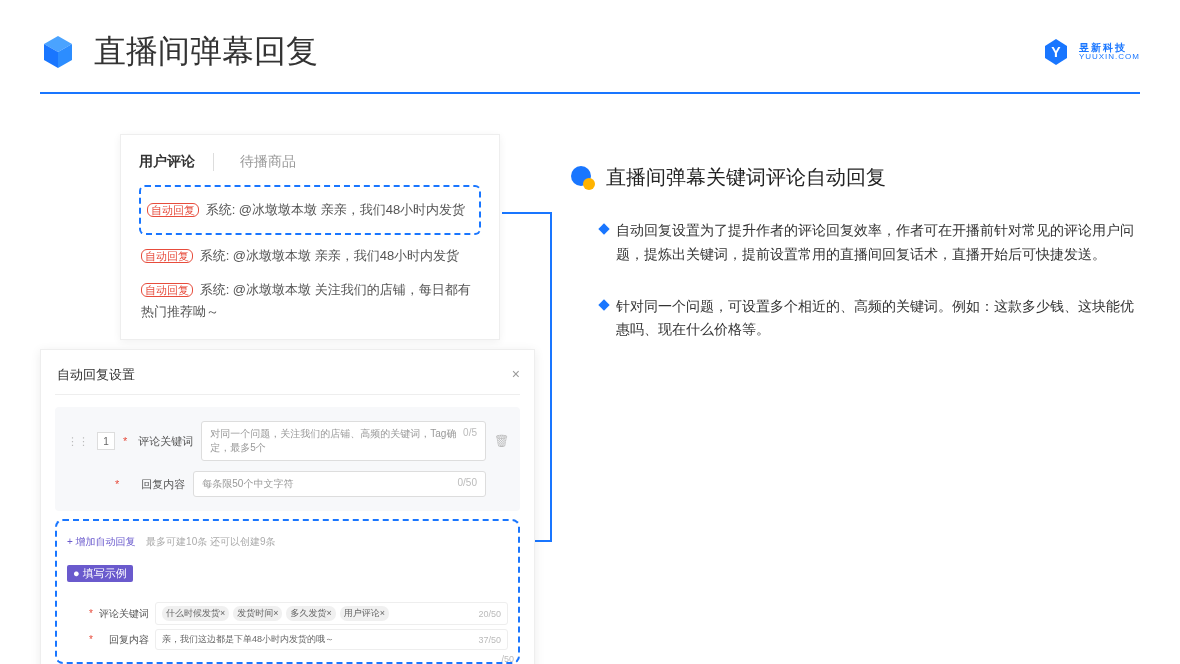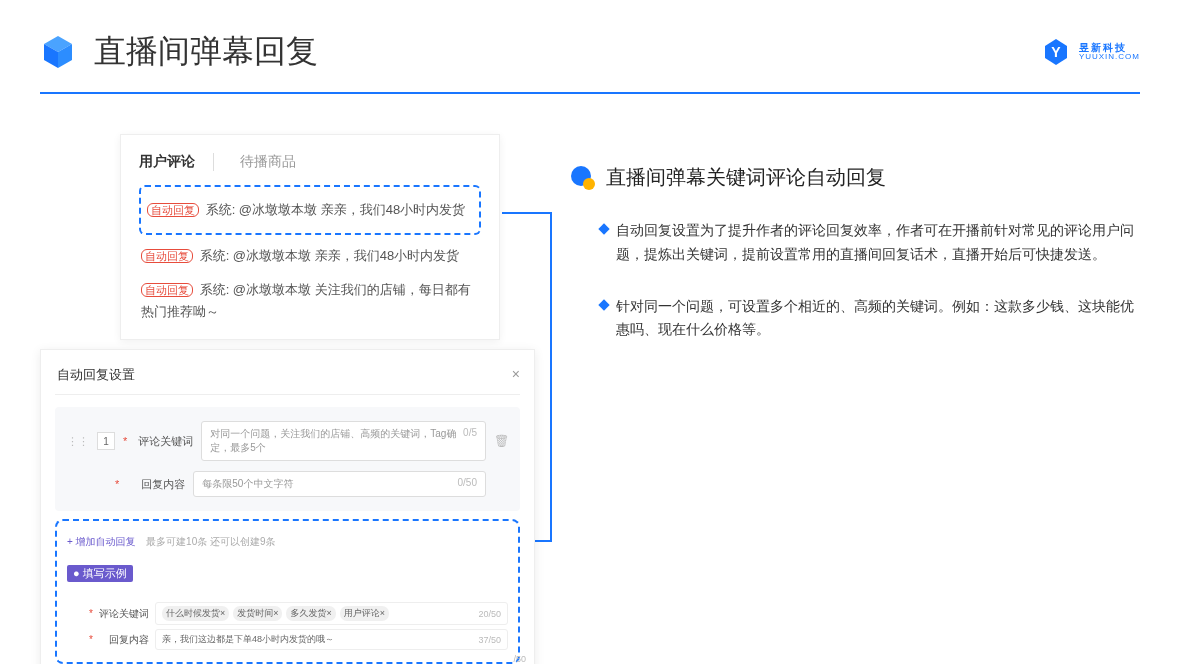--- a/index.html
+++ b/index.html
@@ -42,21 +42,21 @@
 
 .dashed-box2 { border: 2px dashed #1976ff; border-radius: 8px; padding: 10px 10px 8px 10px; margin-top: 8px; }
 .add-link { color: #6a5acd; font-size: 10px; }
 .add-hint { color: #aaa; font-size: 10px; margin-left: 6px; }
 .example-pill { background: #6a5acd; color: #fff; font-size: 11px; padding: 1px 6px; border-radius: 2px; display: inline-block; margin: 16px 0; }
 .mini-row { display: flex; align-items: center; gap: 6px; margin: 4px 0 4px 22px; font-size: 10px; }
 .mini-lbl { color: #555; width: 50px; text-align: right; font-size: 10px; }
 .mini-input { flex: 1; background: #fff; border: 1px solid #eee; border-radius: 3px; padding: 3px 6px; display: flex; align-items: center; gap: 4px; justify-content: flex-start; font-size: 9px; color: #666; position: relative; }
 .tagchip { background: #f0f0f0; padding: 1px 4px; border-radius: 7px; font-size: 9px; }
 .mini-cnt { margin-left: auto; color: #bbb; font-size: 9px; }
-.ext-cnt { position: absolute; right: 8px; bottom: 16px; font-size: 9px; color: #bbb; }
+.ext-cnt { position: absolute; right: 20px; bottom: 16px; font-size: 9px; color: #bbb; }
 
 .connector { position: absolute; z-index: 0; }
 .conn-h { top: 78px; left: 462px; width: 50px; height: 2px; background: #1976ff; }
 .conn-v { top: 78px; left: 510px; width: 2px; height: 330px; background: #1976ff; }
 .conn-h2 { top: 406px; left: 478px; width: 34px; height: 2px; background: #1976ff; }
 
 .section-title { display: flex; align-items: flex-end; gap: 10px; margin-bottom: 28px; }
 .bubble-icon { width: 26px; height: 26px; position: relative; }
 .section-heading { font-size: 20px; color: #222; }
 .bullet-item { display: flex; gap: 8px; margin-bottom: 28px; padding-left: 30px; }

